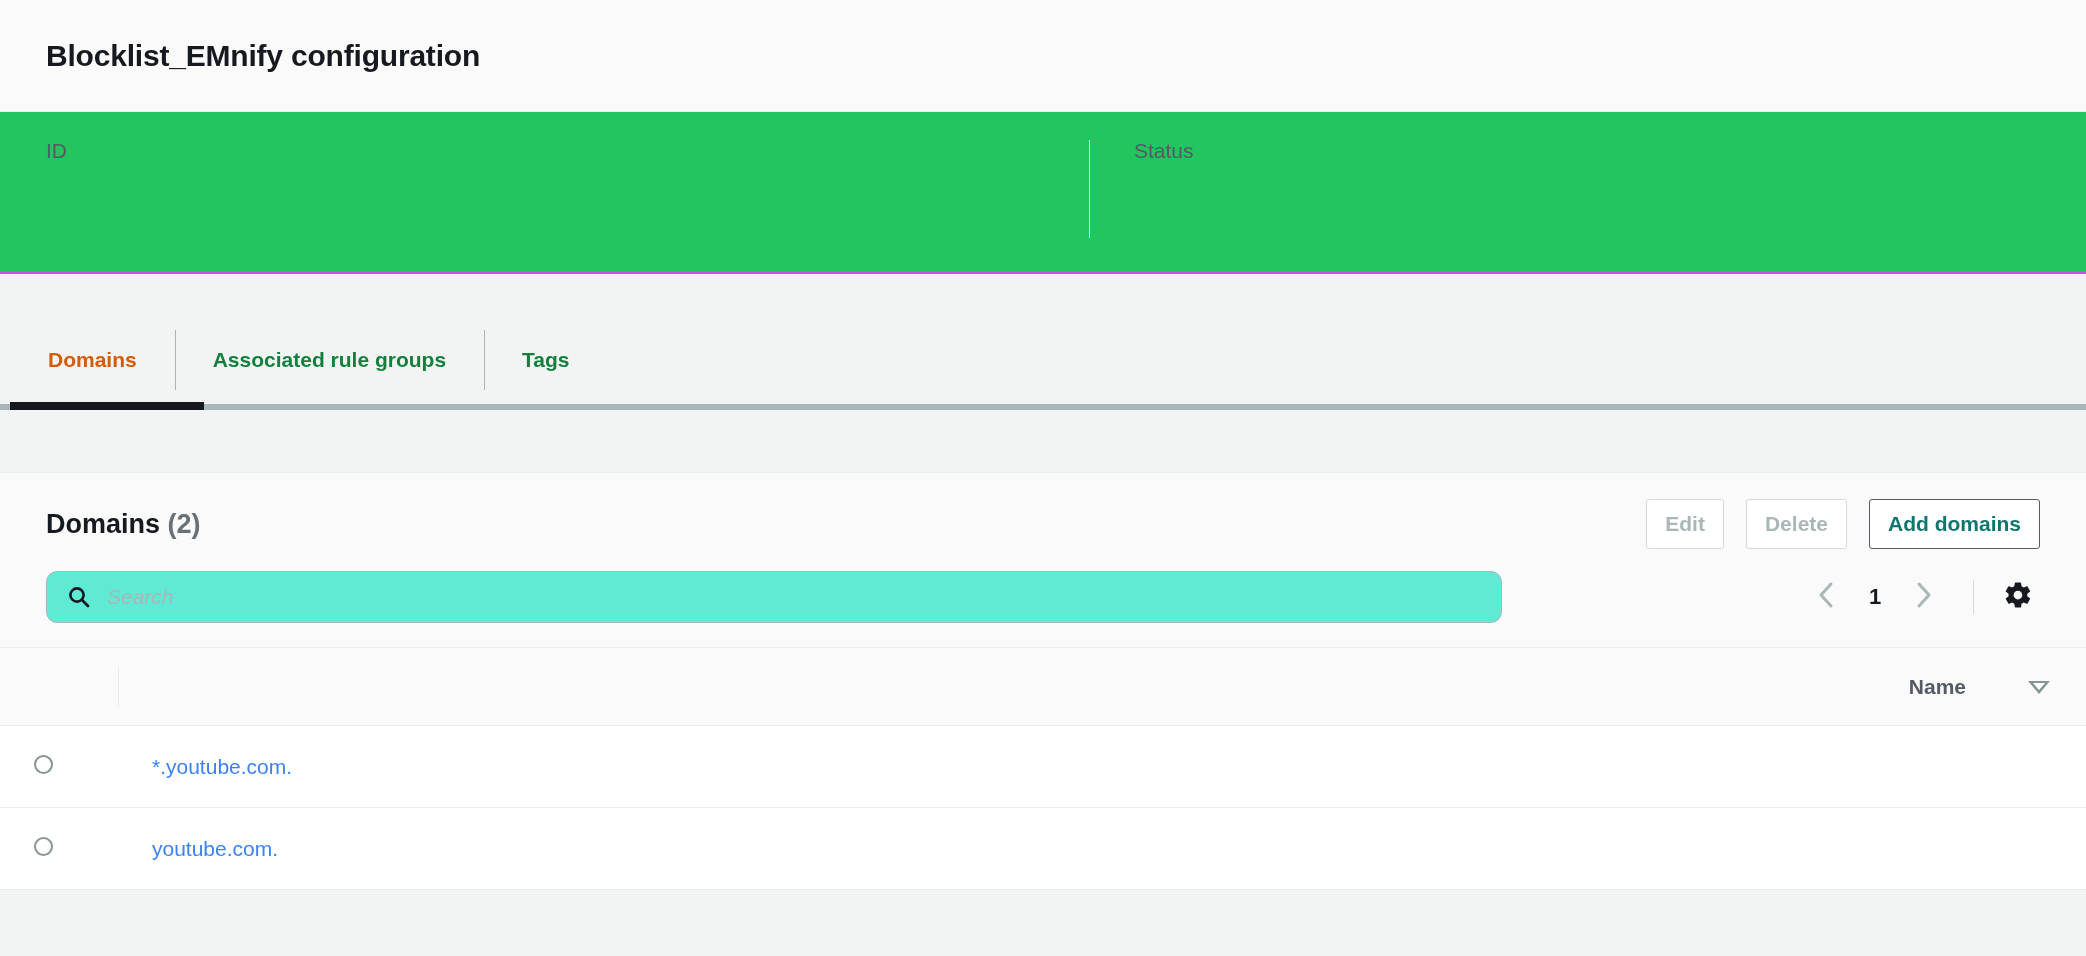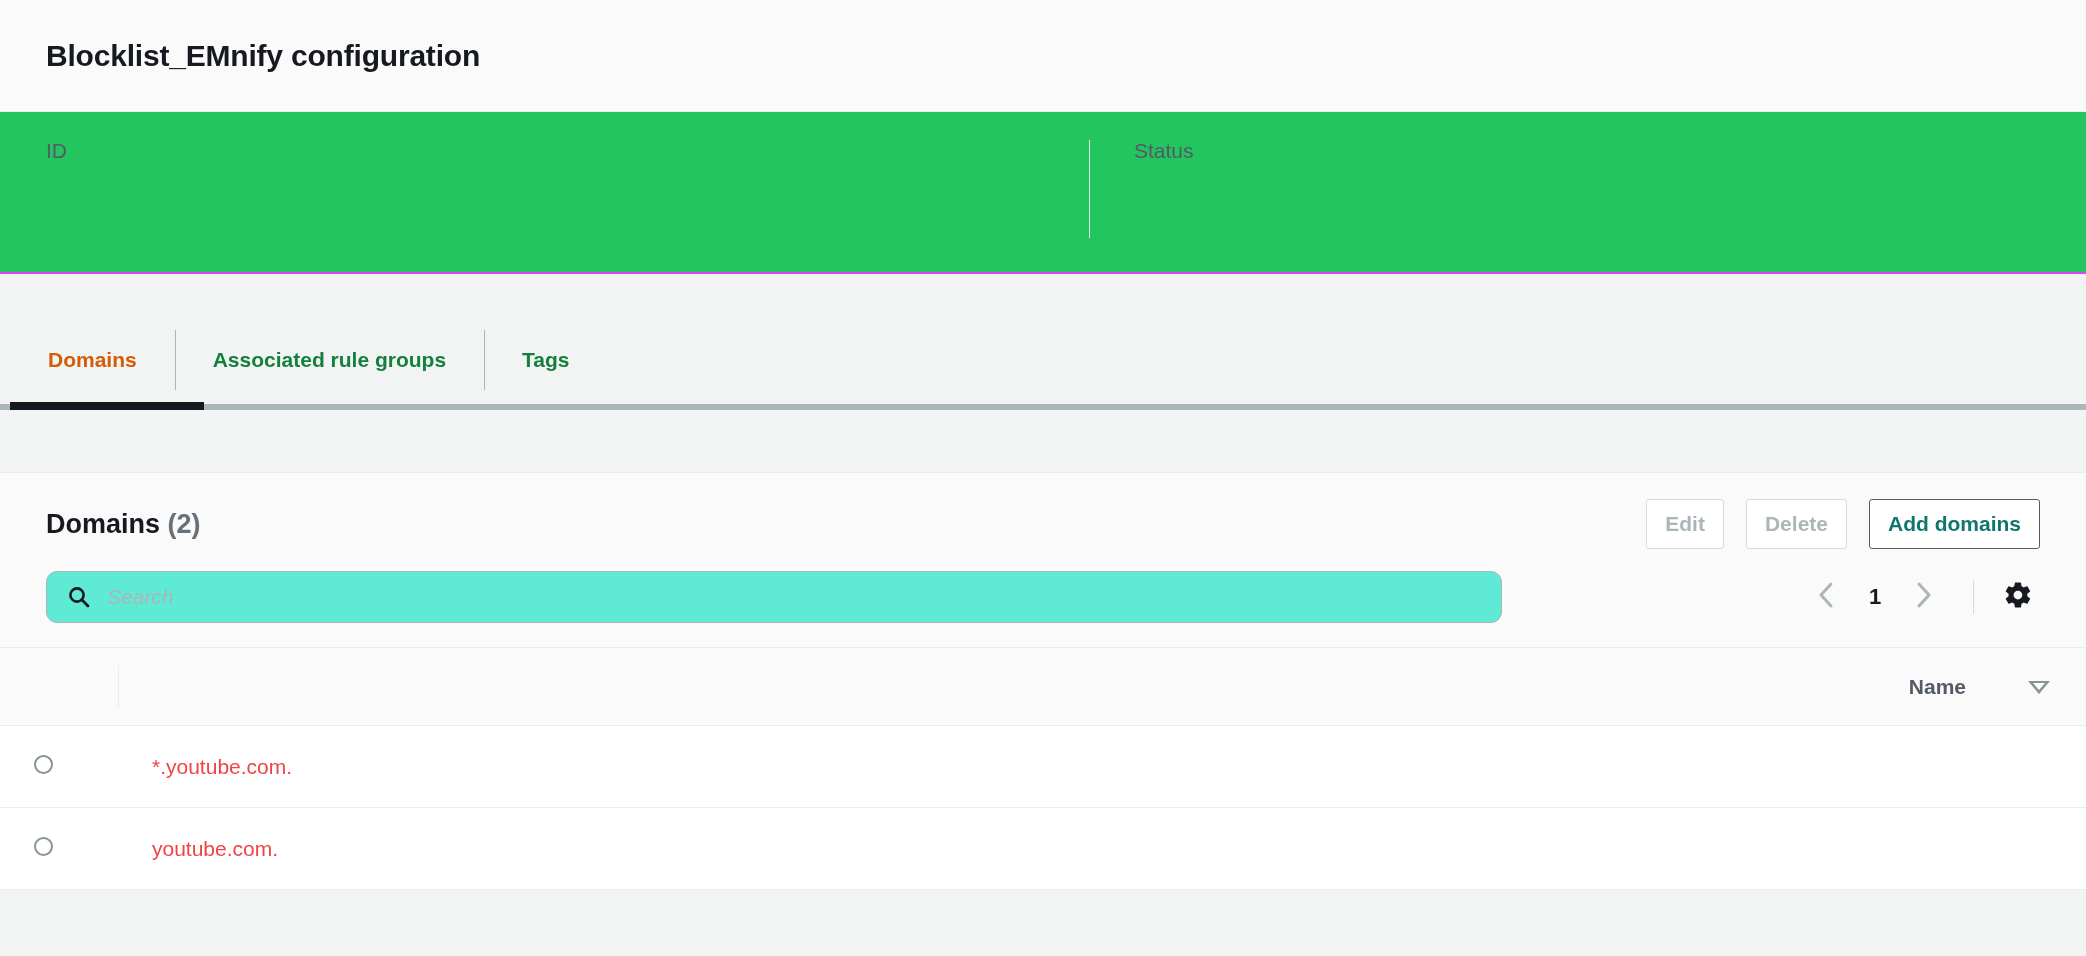--- a/index.html
+++ b/index.html
@@ -298,21 +298,21 @@
     width: 0; height: 0;
     border-left: 6px solid transparent;
     border-right: 6px solid transparent;
     border-top: 7px solid #ffffff;
   }
   .table tbody td {
     background: #ffffff;
     border-bottom: 1px solid #eaeded;
     height: 82px;
     font-size: 21px;
-    color: #ef4444;
+    color: #3b82f6;
     padding: 0;
     box-sizing: border-box;
   }
   .td-select { text-align: left; padding-left: 34px !important; }
   .td-name { padding-left: 34px !important; }
   .radio {
     width: 19px;
     height: 19px;
     border-radius: 50%;
     border: 2px solid #879596;

